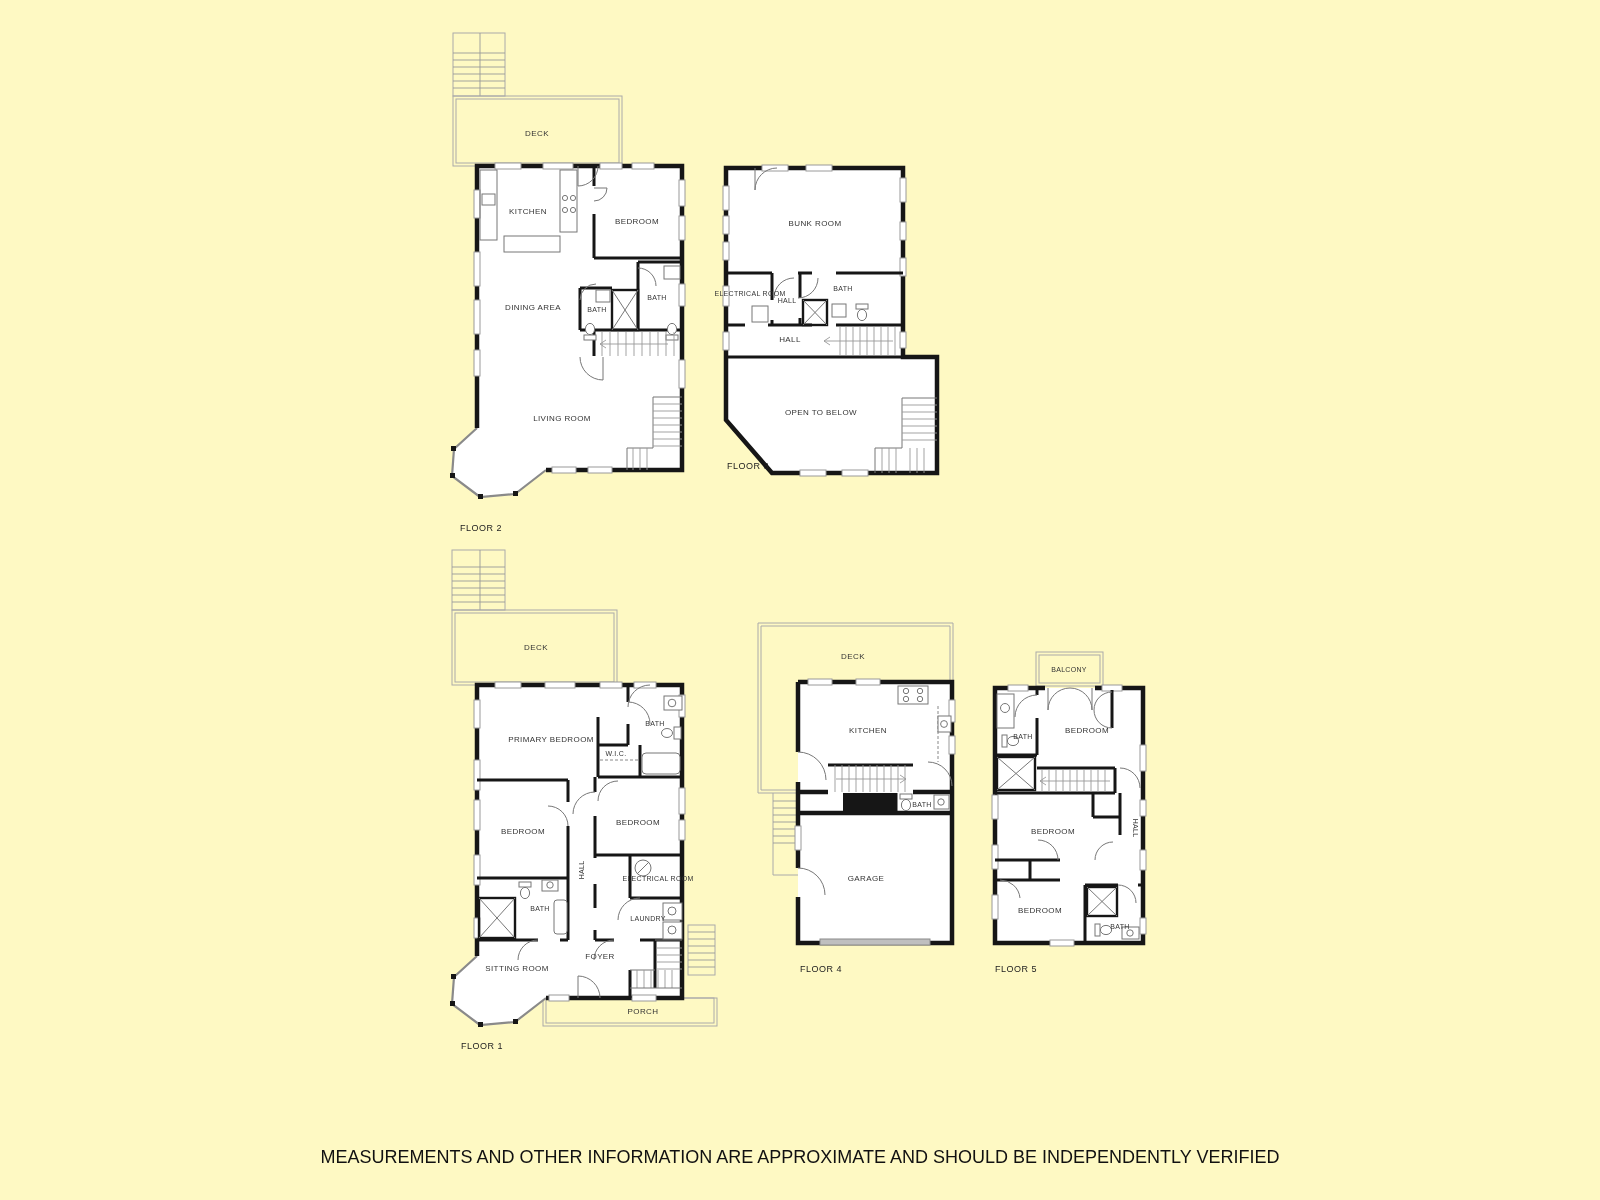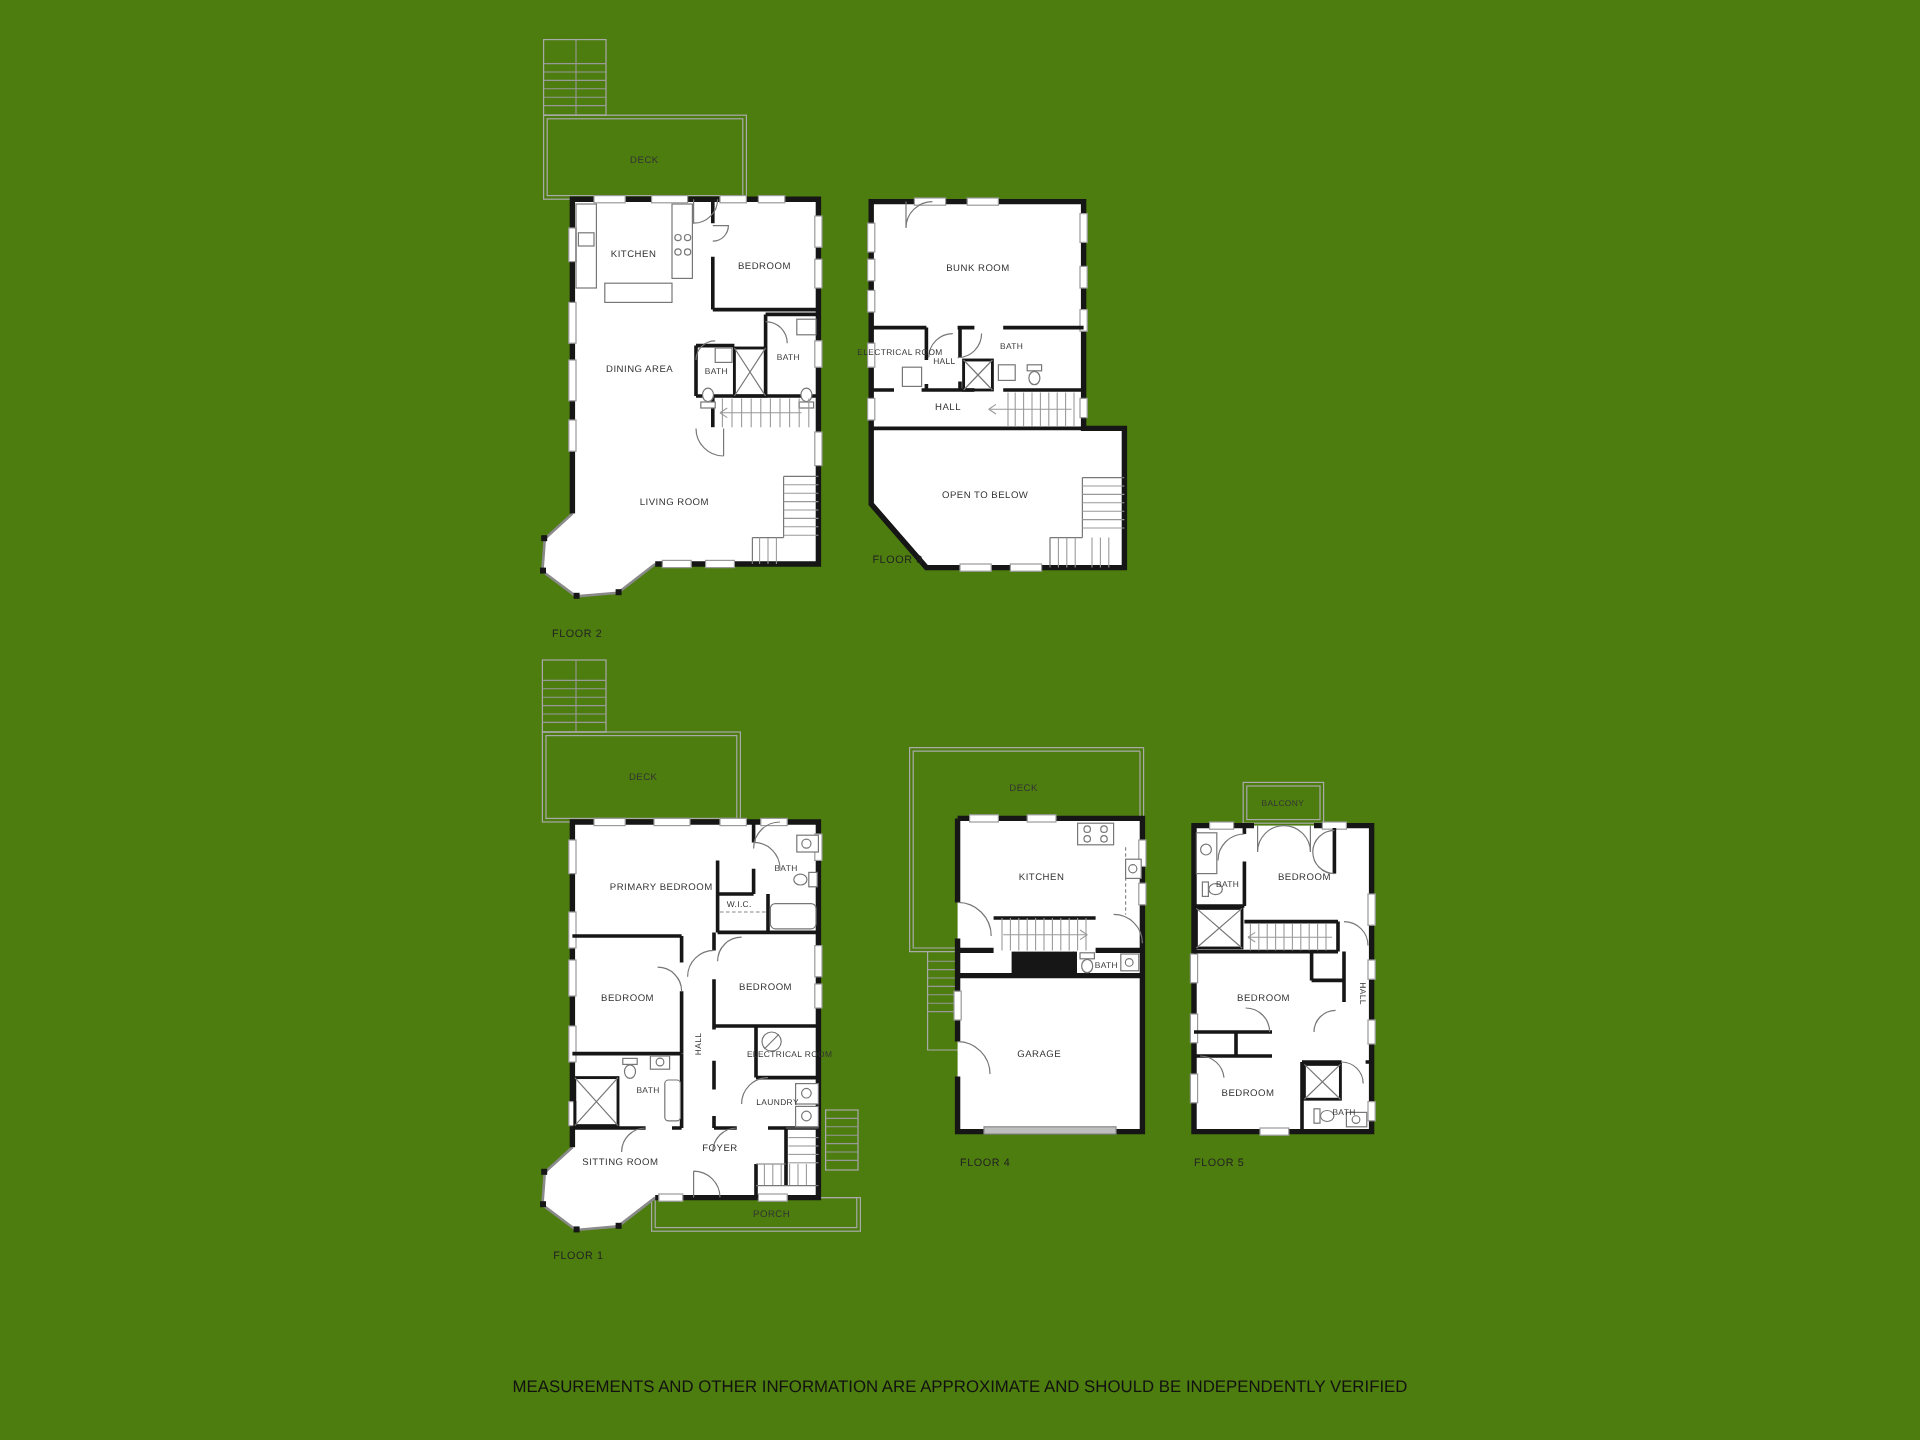--- a/index.html
+++ b/index.html
@@ -1,36 +1,36 @@
 <!DOCTYPE html>
 <html><head>
 <meta charset="utf-8">
 <style>
   html,body{margin:0;padding:0;background:#fff;}
-  .canvas{position:relative;width:1600px;height:1200px;background:#4d7c0f;overflow:hidden;
+  .canvas{position:relative;width:1600px;height:1200px;background:#fef9c3;overflow:hidden;
           font-family:"Liberation Sans",sans-serif;}
   svg{position:absolute;left:0;top:0;}
   
   .w  {stroke:#161616;stroke-width:4.5;fill:none;stroke-linecap:butt;}
   .w3 {stroke:#161616;stroke-width:3;fill:none;stroke-linecap:butt;}
   .w2 {stroke:#161616;stroke-width:2.4;fill:none;}
   .wf {fill:#161616;stroke:none;}
   .fillw{fill:#ffffff;stroke:none;}
   .t  {stroke:#777;stroke-width:1;fill:none;}
   .t2 {stroke:#aaa;stroke-width:1;fill:none;}
   .bay{stroke:#8a8a8a;stroke-width:2.2;fill:none;}
   .win{fill:#fff;stroke:#9a9a9a;stroke-width:1;}
   .fix{stroke:#777;stroke-width:1;fill:#fff;}
   .stair line{stroke:#999;stroke-width:.9;}
   .dash{stroke:#888;stroke-width:1;fill:none;stroke-dasharray:3 2;}
   .lbl{font:8px "Liberation Sans",sans-serif;fill:#333;letter-spacing:.4px;text-anchor:middle;}
   .lbs{font:7px "Liberation Sans",sans-serif;fill:#333;letter-spacing:.3px;text-anchor:middle;}
   .flb{font:9px "Liberation Sans",sans-serif;fill:#222;letter-spacing:.5px;text-anchor:start;}
   .disclaimer{position:absolute;left:0;right:0;top:1147px;text-align:center;
-              font-size:14px;letter-spacing:0px;color:#111;font-family:"Liberation Sans",sans-serif;}
+              font-size:18px;letter-spacing:0px;color:#111;font-family:"Liberation Sans",sans-serif;}
 </style>
 </head>
 <body>
 
 <div class="canvas">
 <svg width="1600" height="1200" viewBox="0 0 1600 1200">
 <defs>
   <g id="toilet-u" stroke="#777" stroke-width="1" fill="#fff">
     <rect x="-6" y="-2" width="12" height="5"></rect>
           <ellipse cx="0" cy="9" rx="4.6" ry="5.6"></ellipse>

